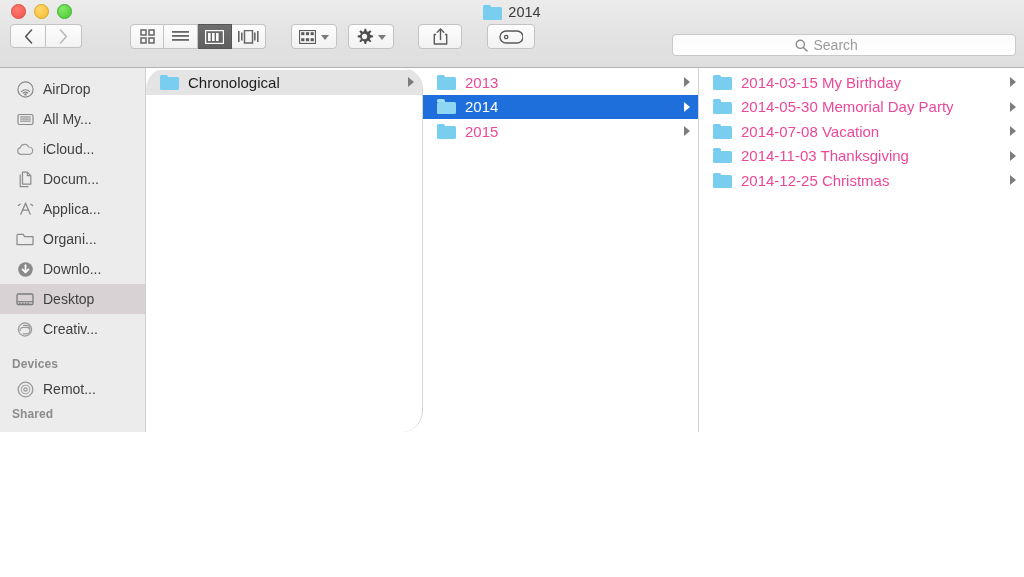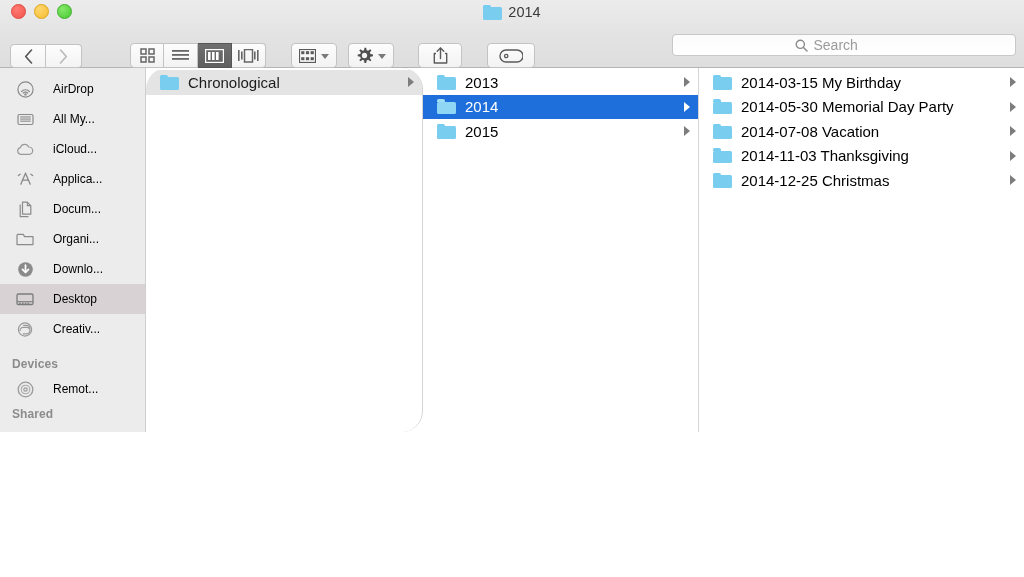--- a/index.html
+++ b/index.html
@@ -90,21 +90,21 @@
   }
   .folder.sel .f-tab { background: #9fdcf6; }
   .folder.sel .f-body { background: #8fd6f4; }
 
   #toolbar {
     position: absolute;
     left: 0; right: 0;
     top: 24px;
     height: 44px;
     display: flex;
-    align-items: flex-end;
+    align-items: flex-start;
   }
 
   .tb-nav {
     display: flex;
     margin-left: 10px;
   }
   .seg-btn {
     width: 36px;
     height: 24px;
     background: linear-gradient(to bottom, #fdfdfd, #f3f3f3);
@@ -213,23 +213,23 @@
     color: #8c8c8c;
     padding: 3px 0 3px 12px;
     font-weight: bold;
     letter-spacing: 0.1px;
   }
   .sb-item {
     display: flex;
     align-items: center;
     height: 30px;
     padding-left: 16px;
-    gap: 19px;
-    font-size: 12px;
-    color: #000000;
+    gap: 9px;
+    font-size: 14px;
+    color: #404040;
     box-sizing: border-box;
   }
   .sb-item.selected {
     background: #d8d2d4;
   }
   .sb-icon {
     width: 18px;
     height: 18px;
     flex: 0 0 18px;
     display: flex;
@@ -257,21 +257,21 @@
   .col-2 { width: 276px; flex: 0 0 276px; }
   .col-3 { flex: 1 1 auto; border-right: none; }
 
   .row {
     display: flex;
     align-items: center;
     height: 24.5px;
     padding: 0 6px 0 14px;
     gap: 9px;
     font-size: 15px;
-    color: #000000;
+    color: #ec4899;
     box-sizing: border-box;
   }
   .row .row-label {
     flex: 1 1 auto;
     white-space: nowrap;
     overflow: hidden;
     text-overflow: ellipsis;
   }
   .row.sel-active {
     background: #1e6fdb;
@@ -448,38 +448,38 @@
         <span class="sb-icon">
           <svg width="18" height="13" viewBox="0 0 18 13">
             <path d="M4.7 11.3 a3.4 3.4 0 0 1 -0.3 -6.7 a4.4 4.4 0 0 1 8.3 -0.6 a3.3 3.3 0 0 1 0.6 7.3 z" fill="none" stroke="#9a9a9a" stroke-width="1.2" stroke-linejoin="round"></path>
           </svg>
         </span>
         <span class="sb-label">iCloud...</span>
       </div>
 
       <div class="sb-item">
         <span class="sb-icon">
+          <svg width="17" height="17" viewBox="0 0 17 17">
+            <path d="M5.5 1.2 H10.3 L13.8 4.6 V13.2 H5.5 z" fill="none" stroke="#8a8a8a" stroke-width="1.2" stroke-linejoin="round"></path>
+            <path d="M10.3 1.2 V4.6 H13.8" fill="none" stroke="#8a8a8a" stroke-width="1.1"></path>
+            <path d="M3.2 3.6 V15.6 H11.5" fill="none" stroke="#8a8a8a" stroke-width="1.2" stroke-linejoin="round"></path>
+          </svg>
+        </span>
+        <span class="sb-label">Docum...</span>
+      </div>
+
+      <div class="sb-item">
+        <span class="sb-icon">
           <svg width="17" height="16" viewBox="0 0 17 16">
             <path d="M8.5 2.2 L13.2 13.2 M8.5 2.2 L3.8 13.2" fill="none" stroke="#8a8a8a" stroke-width="1.3" stroke-linecap="round"></path>
             <path d="M5.6 9.2 H11.4" fill="none" stroke="#8a8a8a" stroke-width="1.3" stroke-linecap="round"></path>
             <path d="M1.3 4.6 L3.2 3.2 M15.7 4.6 L13.8 3.2" fill="none" stroke="#8a8a8a" stroke-width="1.2" stroke-linecap="round"></path>
           </svg>
         </span>
         <span class="sb-label">Applica...</span>
-      </div>
-
-      <div class="sb-item">
-        <span class="sb-icon">
-          <svg width="17" height="17" viewBox="0 0 17 17">
-            <path d="M5.5 1.2 H10.3 L13.8 4.6 V13.2 H5.5 z" fill="none" stroke="#8a8a8a" stroke-width="1.2" stroke-linejoin="round"></path>
-            <path d="M10.3 1.2 V4.6 H13.8" fill="none" stroke="#8a8a8a" stroke-width="1.1"></path>
-            <path d="M3.2 3.6 V15.6 H11.5" fill="none" stroke="#8a8a8a" stroke-width="1.2" stroke-linejoin="round"></path>
-          </svg>
-        </span>
-        <span class="sb-label">Docum...</span>
       </div>
 
       <div class="sb-item">
         <span class="sb-icon">
           <svg width="18" height="14" viewBox="0 0 18 14">
             <path d="M1 3.2 V12.6 H17 V4.6 H8.6 L7.2 2.4 H1.6 z" fill="none" stroke="#8a8a8a" stroke-width="1.2" stroke-linejoin="round"></path>
           </svg>
         </span>
         <span class="sb-label">Organi...</span>
       </div>

